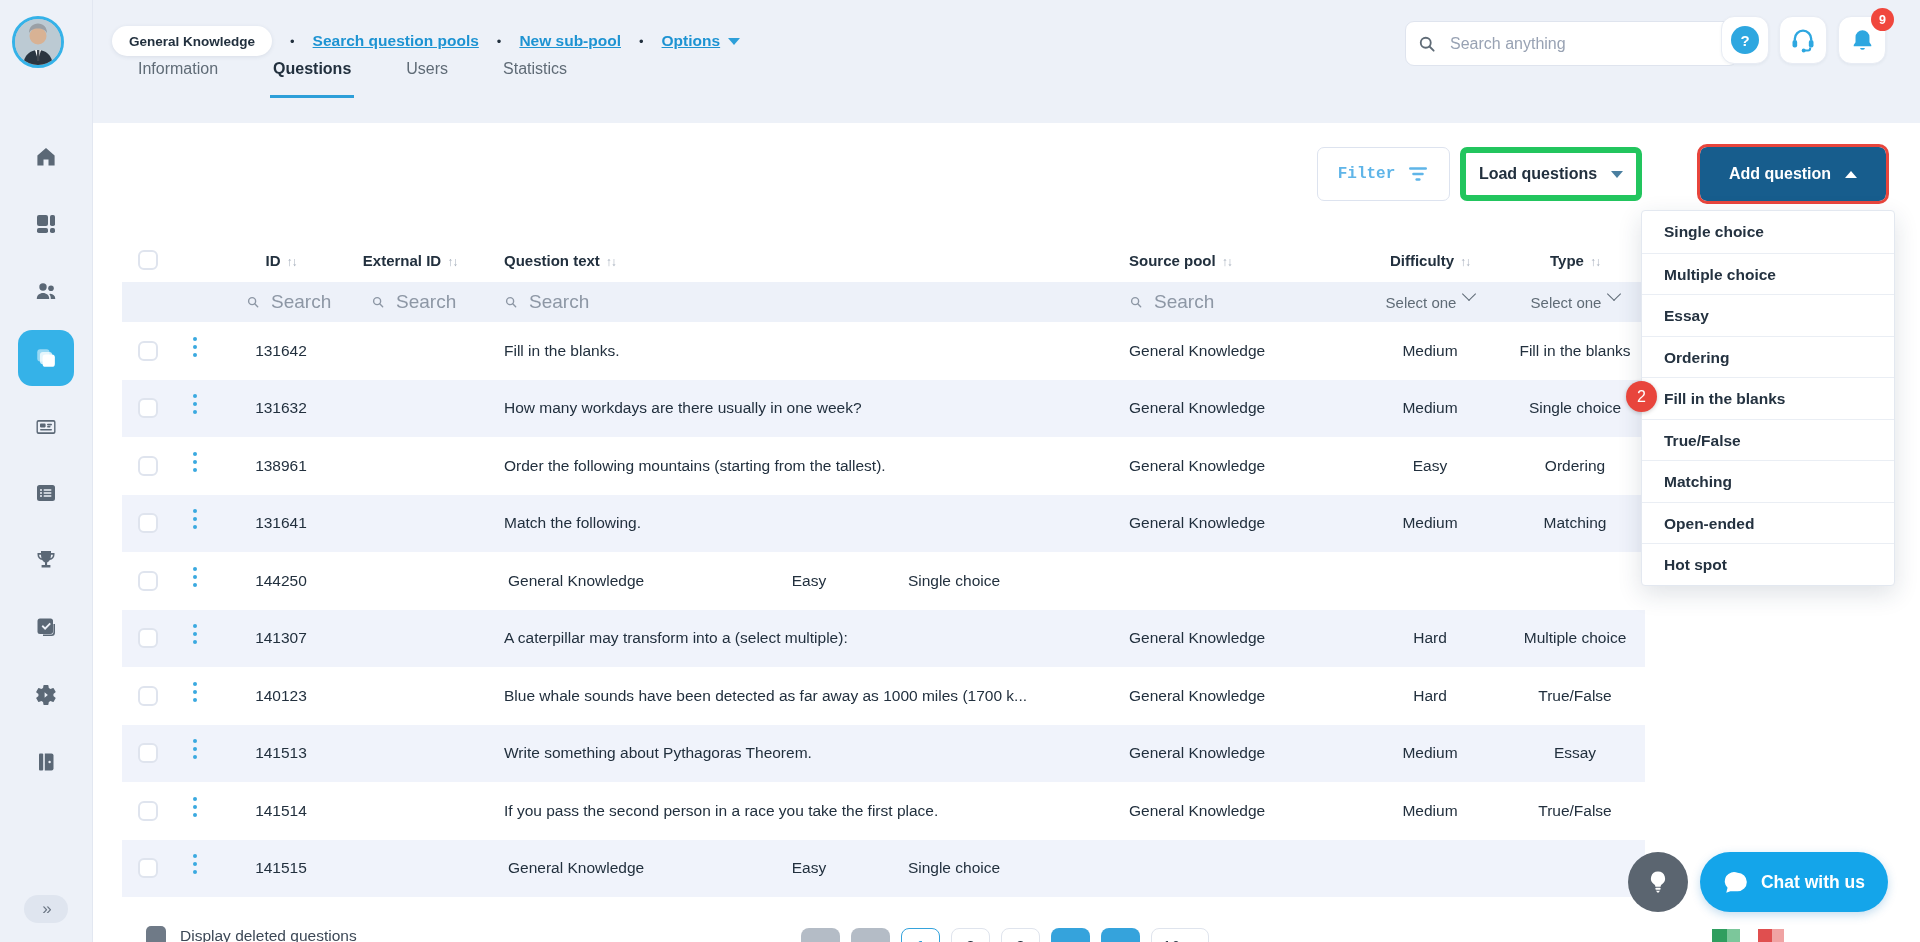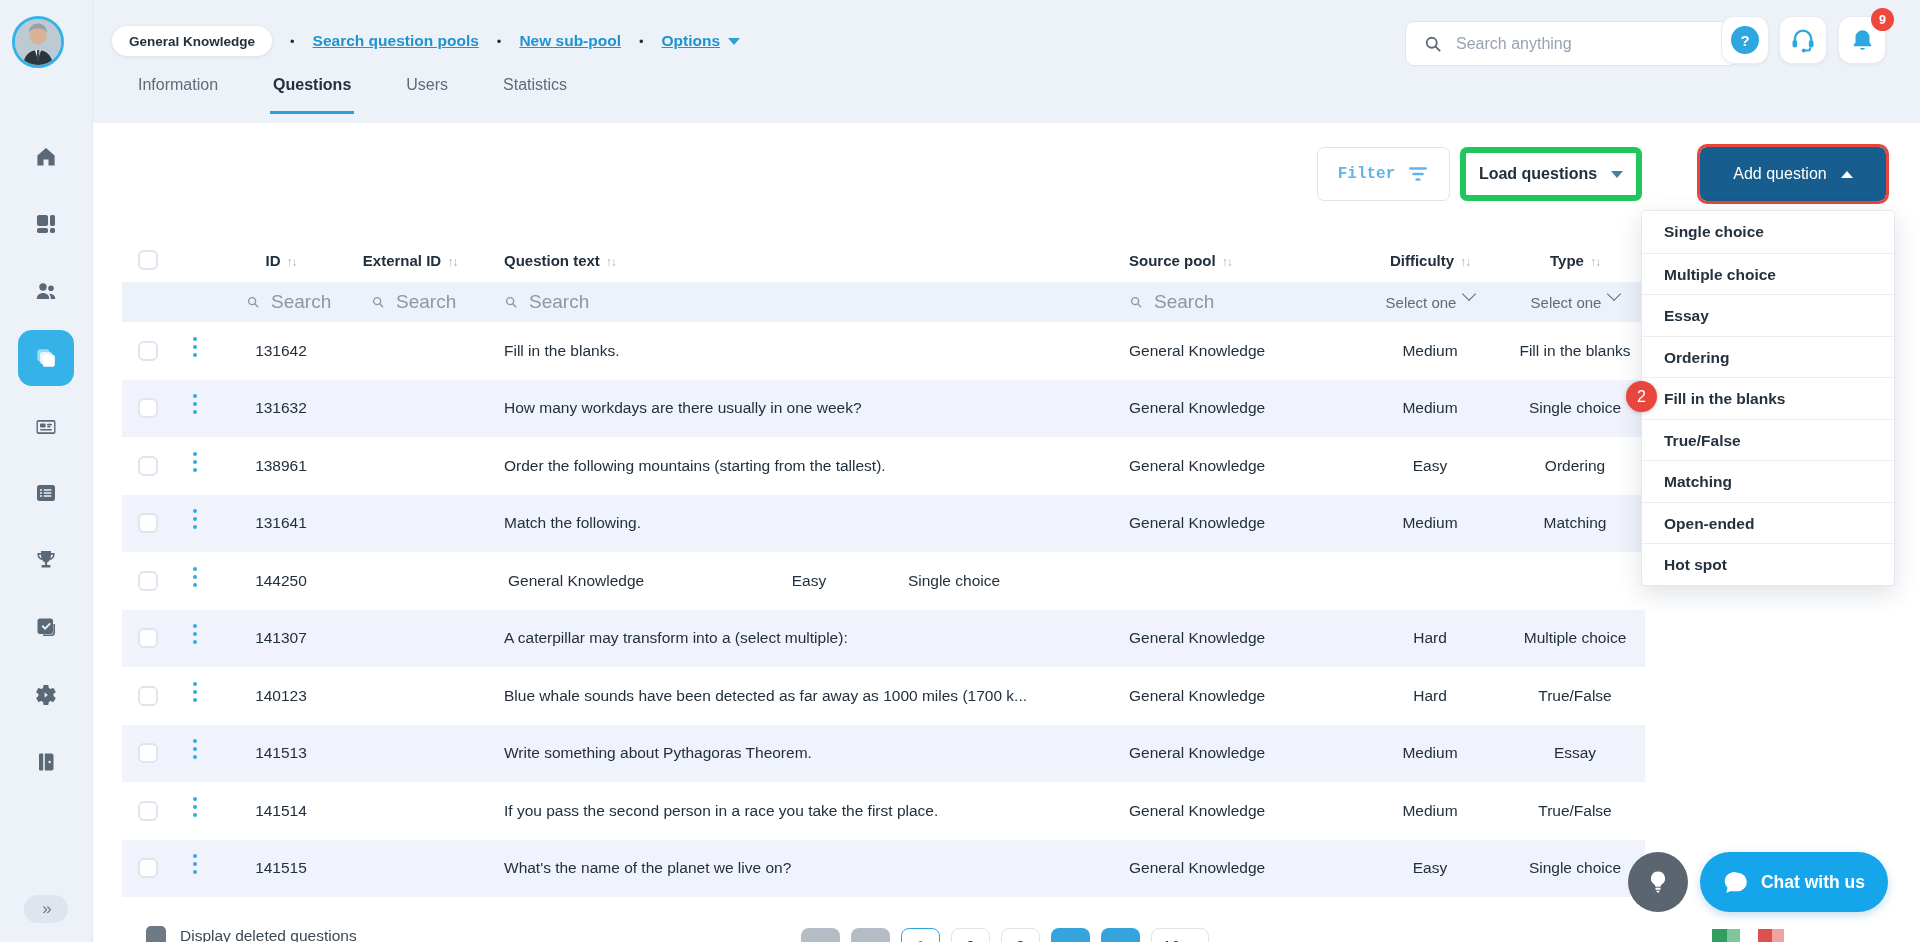--- a/index.html
+++ b/index.html
@@ -30,45 +30,45 @@
   
   .breadcrumb{left:112px;top:25px;height:32px;display:flex;align-items:center;gap:14px;}
   .pool-pill{background:#fff;border-radius:16px;height:30px;padding:0 17px;display:flex;align-items:center;
     font-size:13.5px;font-weight:600;box-shadow:0 1px 4px rgba(40,60,90,.10);}
   .crumb-sep{color:#22303e;font-size:13px;padding:0 4px;}
   .crumb-link{color:#1d93d2;font-size:15.5px;font-weight:600;text-decoration:underline;cursor:pointer;}
   .caret-down-blue{width:0;height:0;border-left:6px solid transparent;border-right:6px solid transparent;
     border-top:7px solid #2d9fd9;display:inline-block;margin-left:8px;}
 
   
-  .tabs{left:135px;top:76px;display:flex;gap:49px;}
+  .tabs{left:135px;top:60px;display:flex;gap:49px;}
   .tab{font-size:16px;color:#5f6b76;padding:0 3px 17px 3px;border-bottom:3px solid transparent;cursor:pointer;}
   .tab.active{color:#22303e;font-weight:600;border-bottom-color:#2d9fd9;}
 
   
   .search-box{left:1405px;top:21px;width:333px;height:45px;background:#fff;border:1px solid #dfe4ee;border-radius:9px;
-    display:flex;align-items:center;box-sizing:border-box;padding:0 17px;gap:11px;}
+    display:flex;align-items:center;box-sizing:border-box;padding:0 11px;gap:11px;}
   .search-box input{border:none;outline:none;flex:1;font-size:16px;color:#22303e;background:transparent;
     font-family:"Liberation Sans","DejaVu Sans",sans-serif;}
   .search-box input::placeholder{color:#98a2b3;}
   .icon-btn{position:absolute;top:16px;width:46px;height:46px;background:#fff;border:1px solid #e8ecf4;border-radius:13px;
     display:flex;align-items:center;justify-content:center;box-shadow:0 1px 3px rgba(40,60,90,.06);cursor:pointer;}
   .help-circle{width:28px;height:28px;border-radius:50%;background:#2ea7e0;color:#fff;font-size:15px;font-weight:700;
     display:flex;align-items:center;justify-content:center;}
   .nbadge{position:absolute;top:-9px;right:-9px;width:23px;height:23px;border-radius:50%;background:#f0473d;color:#fff;
     font-size:12.5px;font-weight:700;display:flex;align-items:center;justify-content:center;}
 
   
   .btn{position:absolute;top:147px;height:54px;border-radius:7px;display:flex;align-items:center;justify-content:center;
     box-sizing:border-box;cursor:pointer;}
   .btn-filter{left:1317px;width:133px;background:#fff;border:1px solid #dde3ef;gap:12px;
     color:#5fb5e8;font-size:16px;font-weight:600;font-family:Liberation Mono, monospace;}
   .btn-load{left:1460px;width:182px;background:#fff;border:6px solid #22c55e;gap:14px;
     color:#22303e;font-size:16px;font-weight:600;}
-  .btn-add{left:1700px;width:186px;background:#175d8d;color:#fff;font-size:16px;font-weight:400;gap:14px;
+  .btn-add{left:1700px;width:186px;background:#175d8d;color:#fff;font-size:16px;font-weight:700;gap:14px;
     outline:3px solid #e8453c;}
   .tri-down{width:0;height:0;border-left:6px solid transparent;border-right:6px solid transparent;border-top:7px solid #4a7fa0;}
   .tri-up-white{width:0;height:0;border-left:6px solid transparent;border-right:6px solid transparent;border-bottom:7px solid #fff;}
 
   
   .menu{left:1641px;top:210px;width:252px;background:#fff;border:1px solid #e3e8f0;border-radius:4px;
     box-shadow:0 8px 24px rgba(30,50,80,.14);z-index:20;}
   .menu-item{height:41.5px;line-height:41.5px;padding-left:22px;font-size:15.5px;font-weight:600;color:#243240;cursor:pointer;box-sizing:border-box;}
   .menu-item + .menu-item{border-top:1px solid #eaeef4;}
   .annot-badge{left:1626px;top:381px;width:31px;height:31px;border-radius:50%;background:#e8453c;color:#fff;
@@ -494,21 +494,20 @@
     </div>
     <div class="trow">
       <div class="c-check">
           <span class="cb"></span>
         </div>
       <div class="c-kebab">
           <span class="kebab"></span>
         </div>
       <div class="c-id cell">141515</div>
       <div class="c-ext cell"></div>
-      <div class="c-text cell">What's the name of the planet we live on?</div>
       <div class="c-pool cell">General Knowledge</div>
       <div class="c-diff cell">Easy</div>
       <div class="c-type cell">Single choice</div>
     </div>
   </div>
 </div>
 
 <div class="abs display-row">
   <span class="cb-gray"></span>
   <span class="display-label">Display deleted questions</span>

